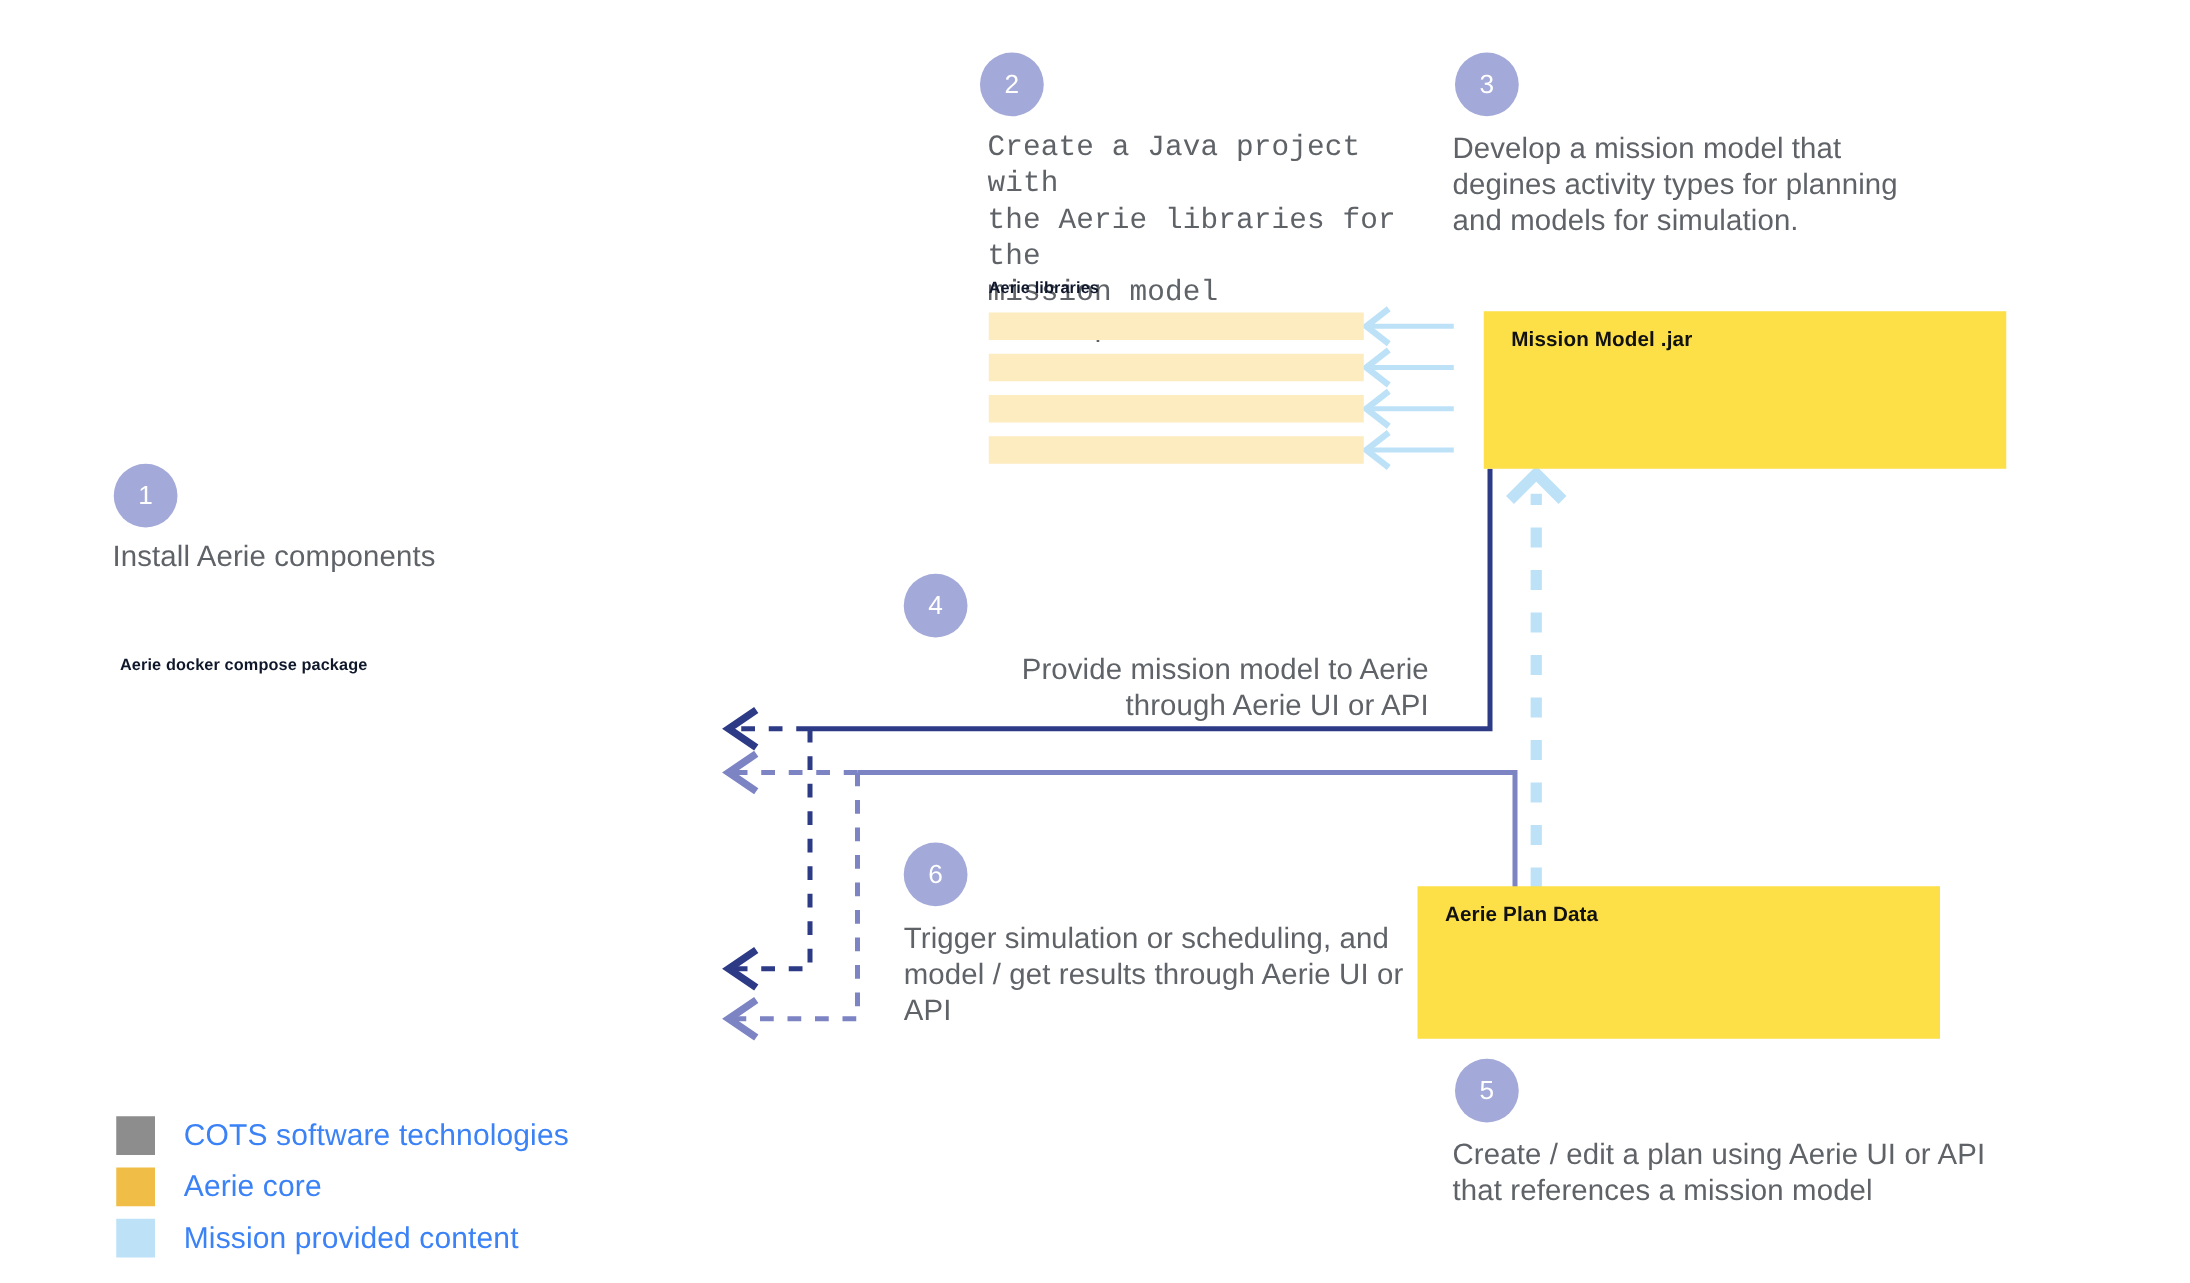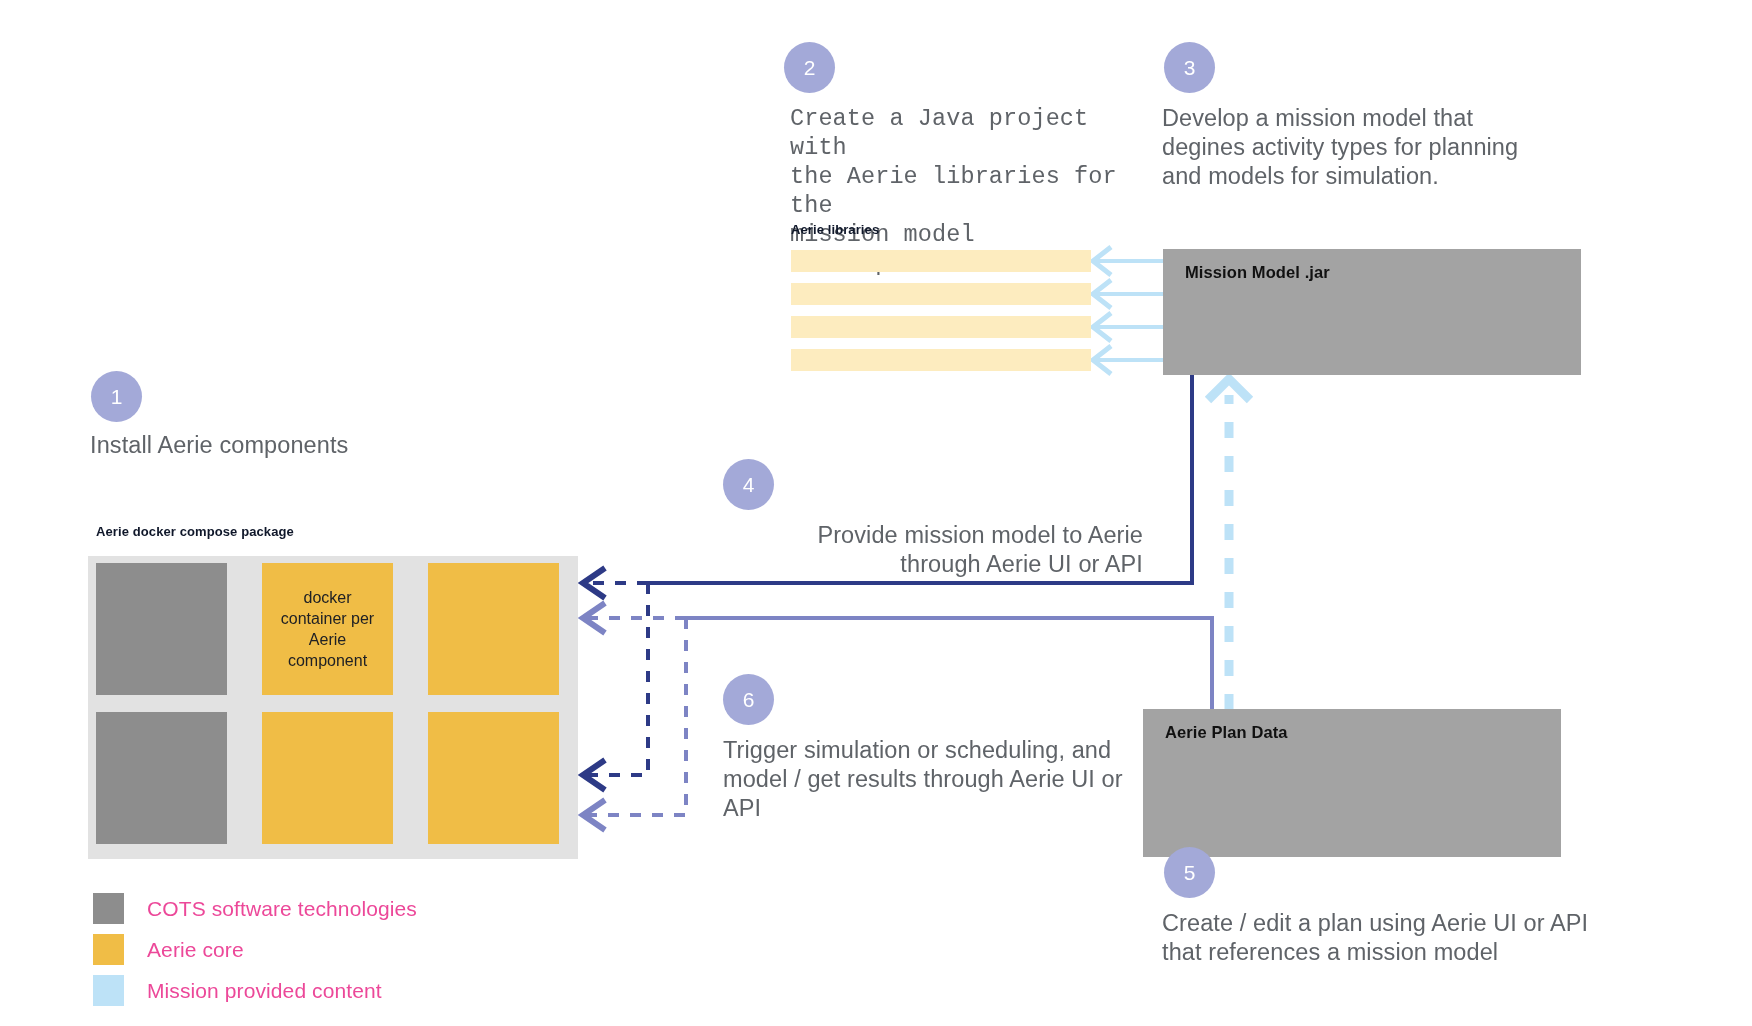--- a/index.html
+++ b/index.html
@@ -22,21 +22,21 @@
   .step-text{
     position:absolute;color:#5f6368;font-size:23.5px;line-height:29px;
     font-weight:400;white-space:pre-line;letter-spacing:0.1px;
   }
   
   .caption{
     position:absolute;color:#0f172a;font-size:13px;font-weight:700;
     letter-spacing:0.1px;
   }
   
-  .blue-box{position:absolute;background:#a3a3a3;}
+  .blue-box{position:absolute;background:#fde047;margin-left:24px;}
   .blue-box .blue-label{
     position:absolute;left:22px;top:14px;
     font-size:16.5px;font-weight:700;color:#111111;letter-spacing:0.1px;
   }
   
   .lib-bar{position:absolute;background:#fdecbf;height:22px;width:300px;}
 
   
   #pkg{position:absolute;background:#e2e2e2;}
   .pkg-cell{position:absolute;}
@@ -46,21 +46,21 @@
     position:absolute;left:0;right:0;top:50%;transform:translateY(-50%);
     text-align:center;color:#202124;font-size:16px;line-height:21px;
     white-space:pre-line;
   }
 
   
   #legend{position:absolute;left:93px;top:888px;}
   .legend-row{position:relative;height:41px;display:flex;align-items:center;}
   .legend-swatch{width:31px;height:31px;display:block;}
   .legend-label{
-    margin-left:23px;color:#ec4899;font-size:21px;letter-spacing:0.1px;
+    margin-left:23px;color:#3b82f6;font-size:24px;letter-spacing:0.1px;
     line-height:1;
   }
 
   
   #connectors{position:absolute;left:0;top:0;width:1752px;height:1026px;
               pointer-events:none;}
 </style>
 </head>
 <body>
 
@@ -129,54 +129,31 @@
 
   <div class="blue-box" style="left:1163px;top:249px;width:418px;height:126px;">
     <span class="blue-label">Mission Model .jar</span>
   </div>
 
   <div class="step-circle" style="left:91px;top:371px;">1</div>
   <div class="step-text" style="left:90px;top:431px;width:420px;">Install Aerie components</div>
 
   <div class="caption" style="left:96px;top:524px;">Aerie docker compose package</div>
 
-  <div id="pkg" style="left:88px;top:556px;width:490px;height:303px;">
-    <div class="pkg-cell cots" style="left:8px;top:7px;width:131px;height:132px;">
-      <span class="cell-text"></span>
-    </div>
-    <div class="pkg-cell core" style="left:174px;top:7px;width:131px;height:132px;">
-      <span class="cell-text">docker
-container per
-Aerie
-component</span>
-    </div>
-    <div class="pkg-cell core" style="left:340px;top:7px;width:131px;height:132px;">
-      <span class="cell-text"></span>
-    </div>
-    <div class="pkg-cell cots" style="left:8px;top:156px;width:131px;height:132px;">
-      <span class="cell-text"></span>
-    </div>
-    <div class="pkg-cell core" style="left:174px;top:156px;width:131px;height:132px;">
-      <span class="cell-text"></span>
-    </div>
-    <div class="pkg-cell core" style="left:340px;top:156px;width:131px;height:132px;">
-      <span class="cell-text"></span>
-    </div>
-  </div>
 
   <div class="step-circle" style="left:723px;top:459px;">4</div>
   <div class="step-text" style="left:723px;top:521px;width:420px;text-align:right;">Provide mission model to Aerie
 through Aerie UI or API</div>
 
   <div class="step-circle" style="left:723px;top:674px;">6</div>
   <div class="step-text" style="left:723px;top:736px;width:410px;">Trigger simulation or scheduling, and
 model / get results through Aerie UI or
 API</div>
 
-  <div class="blue-box" style="left:1143px;top:709px;width:418px;height:148px;">
+  <div class="blue-box" style="left:1110px;top:709px;width:418px;height:122px;">
     <span class="blue-label">Aerie Plan Data</span>
   </div>
 
   <div class="step-circle" style="left:1164px;top:847px;">5</div>
   <div class="step-text" style="left:1162px;top:909px;width:470px;">Create / edit a plan using Aerie UI or API
 that references a mission model</div>
 
   <div id="legend">
     <div class="legend-row">
       <span class="legend-swatch" style="background:#8d8d8d;"></span>

